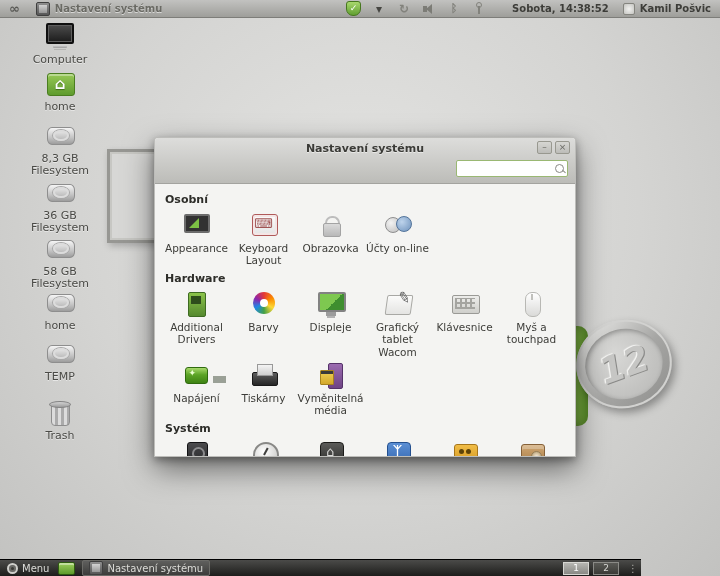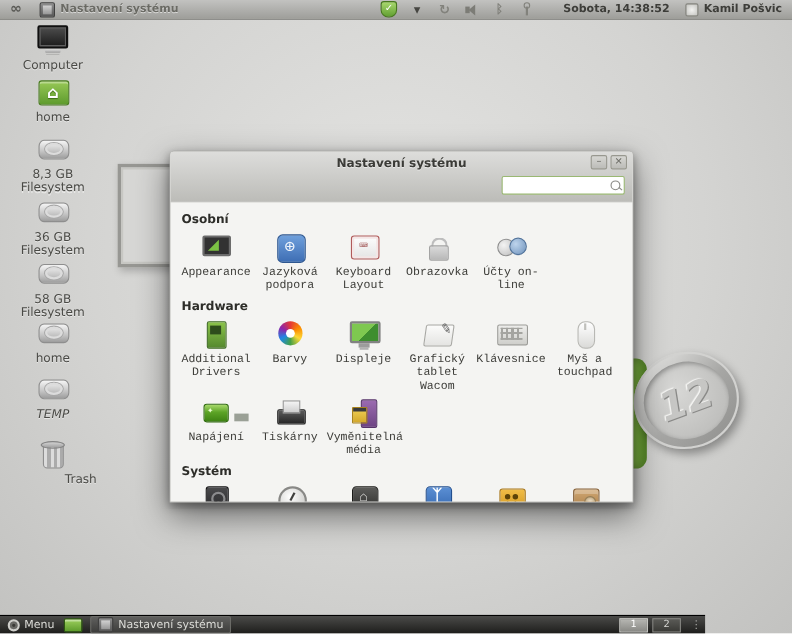--- a/index.html
+++ b/index.html
@@ -49,21 +49,21 @@
     box-shadow:2px 5px 9px rgba(0,0,0,.35),inset 0 0 0 2px #d2d2d0;}
   .mint-coin-inner{position:absolute;inset:9px;border-radius:50%;
     background:radial-gradient(circle at 40% 35%,#d8d8d6,#b6b6b4);
     box-shadow:inset 1px 2px 5px rgba(0,0,0,.3);
     display:flex;align-items:center;justify-content:center;}
   .mint-coin-badge{font-style:italic;font-weight:bold;font-size:36px;color:#c6c6c4;
     transform:rotate(-6deg);
     text-shadow:1px 1px 0 #8a8a88,-1px -1px 1px #f6f6f4;}
 
   
-  .desk-item{position:absolute;left:8px;width:80px;z-index:3;text-align:center;cursor:default;}
+  .desk-item{position:absolute;left:20px;width:80px;z-index:3;text-align:center;cursor:default;}
   .desk-label{display:block;margin-top:2px;font-size:11px;color:#4a4a46;
     text-shadow:0 1px 0 rgba(255,255,255,.5);line-height:1.1;}
   .ico{position:relative;width:32px;height:30px;margin:0 auto;}
   .computer-icon::before{content:"";position:absolute;left:2px;top:1px;width:24px;height:17px;
     background:linear-gradient(#4c4c4c,#1c1c1c);border:2px solid #0f0f0f;border-radius:2px;
     box-shadow:inset 0 0 0 1px #5e5e5e;}
   .computer-icon::after{content:"";position:absolute;left:9px;top:23px;width:14px;height:3px;
     background:linear-gradient(#dadada,#9a9a9a);border-radius:1px;box-shadow:0 3px 0 -1px #b4b4b2;}
   .home-folder-icon::before{content:"";position:absolute;left:3px;top:4px;width:26px;height:21px;
     background:linear-gradient(#97c856,#5e9b2d);border:1px solid #4a7d20;border-radius:3px;
@@ -96,21 +96,21 @@
     color:#6a6a64;cursor:default;box-sizing:border-box;}
   .searchrow{height:25px;position:relative;}
   #search-input{position:absolute;right:7px;top:2px;width:112px;height:17px;box-sizing:border-box;
     border:1px solid #9ab873;border-radius:2px;background:#fff;font-size:10px;padding:0 16px 0 4px;outline:none;}
   .search-icon{position:absolute;right:11px;top:6px;width:7px;height:7px;
     border:1px solid #8a8a86;border-radius:50%;}
   .search-icon::after{content:"";position:absolute;left:6px;top:6px;width:4px;height:1px;
     background:#8a8a86;transform:rotate(40deg);}
   .win-body{flex:1;padding:6px 8px 0 8px;overflow:hidden;}
   .section-title{font-size:11px;font-weight:bold;color:#2d2d29;margin:3px 0 4px 2px;}
-  .tile-grid{display:grid;grid-template-columns:repeat(6,67px);row-gap:2px;margin-bottom:5px;font-family:Liberation Mono, monospace;}
+  .tile-grid{display:grid;grid-template-columns:repeat(6,67px);row-gap:2px;margin-bottom:5px;}
   .tile{text-align:center;cursor:default;}
   .tile-label{display:block;margin-top:2px;font-size:10.5px;color:#3d3d39;line-height:1.18;}
 
   
   .appearance-icon::before{content:"";position:absolute;left:3px;top:4px;width:22px;height:15px;
     background:#323232;border:2px solid #6c6c6c;border-radius:2px;}
   .appearance-icon::after{content:"";position:absolute;left:8px;top:8px;width:0;height:0;
     border-left:10px solid transparent;border-bottom:10px solid #7cc144;}
   .language-icon::before{content:"";position:absolute;left:4px;top:3px;width:24px;height:24px;
     background:linear-gradient(#6fa0dc,#3e6eb4);border:1px solid #2e5790;border-radius:5px;}
@@ -276,25 +276,25 @@
         <span class="desk-label">36 GB Filesystem</span>
       </div>
       <div class="desk-item" style="top: 234px;">
         <div class="ico drive-icon"></div>
         <span class="desk-label">58 GB Filesystem</span>
       </div>
       <div class="desk-item" style="top: 288px;">
         <div class="ico drive-icon"></div>
         <span class="desk-label">home</span>
       </div>
-      <div class="desk-item" style="top: 339px; font-style: italic;">
+      <div class="desk-item" style="top: 339px;">
         <div class="ico drive-icon"></div>
         <span class="desk-label">TEMP</span>
       </div>
-      <div class="desk-item" style="top: 398px; text-align: right;">
+      <div class="desk-item" style="top: 398px;">
         <div class="ico trash-icon"></div>
         <span class="desk-label">Trash</span>
       </div>
     </div>
 
   <div id="settings-window">
     <div class="win-header">
       <div class="titlebar">
         <span id="window-title">Nastavení systému</span>
         <span class="win-buttons">
@@ -306,24 +306,20 @@
         <input id="search-input" type="text" value="" style="">
         <span class="search-icon"></span>
       </div>
     </div>
     <div class="win-body" id="win-body">
         <div class="section-title">Osobní</div>
         <div class="tile-grid">
           <div class="tile">
             <div class="ico appearance-icon"></div>
             <span class="tile-label">Appearance</span>
-          </div>
-          <div class="tile">
-            <div class="ico language-icon"></div>
-            <span class="tile-label">Jazyková podpora</span>
           </div>
           <div class="tile">
             <div class="ico keyboard-layout-icon"></div>
             <span class="tile-label">Keyboard Layout</span>
           </div>
           <div class="tile">
             <div class="ico screen-icon"></div>
             <span class="tile-label">Obrazovka</span>
           </div>
           <div class="tile">

